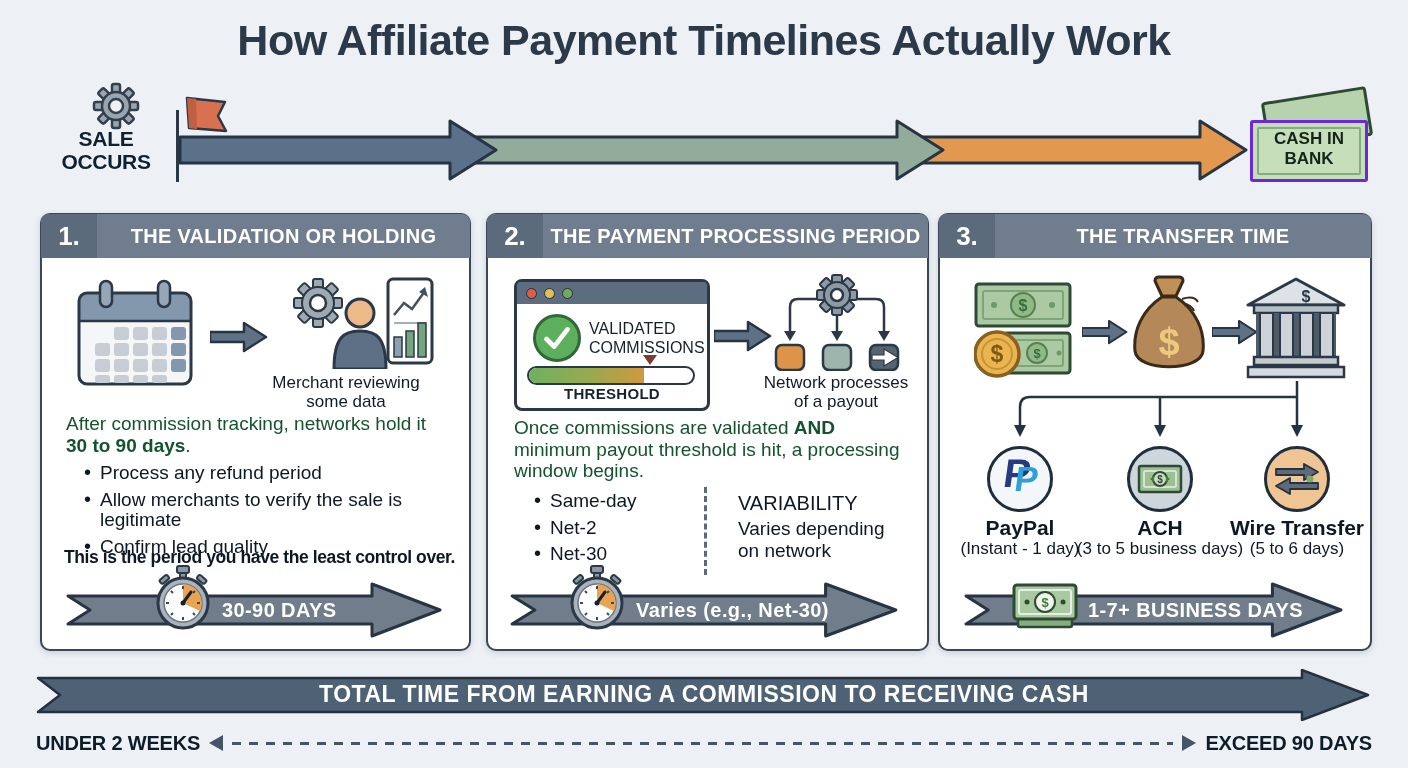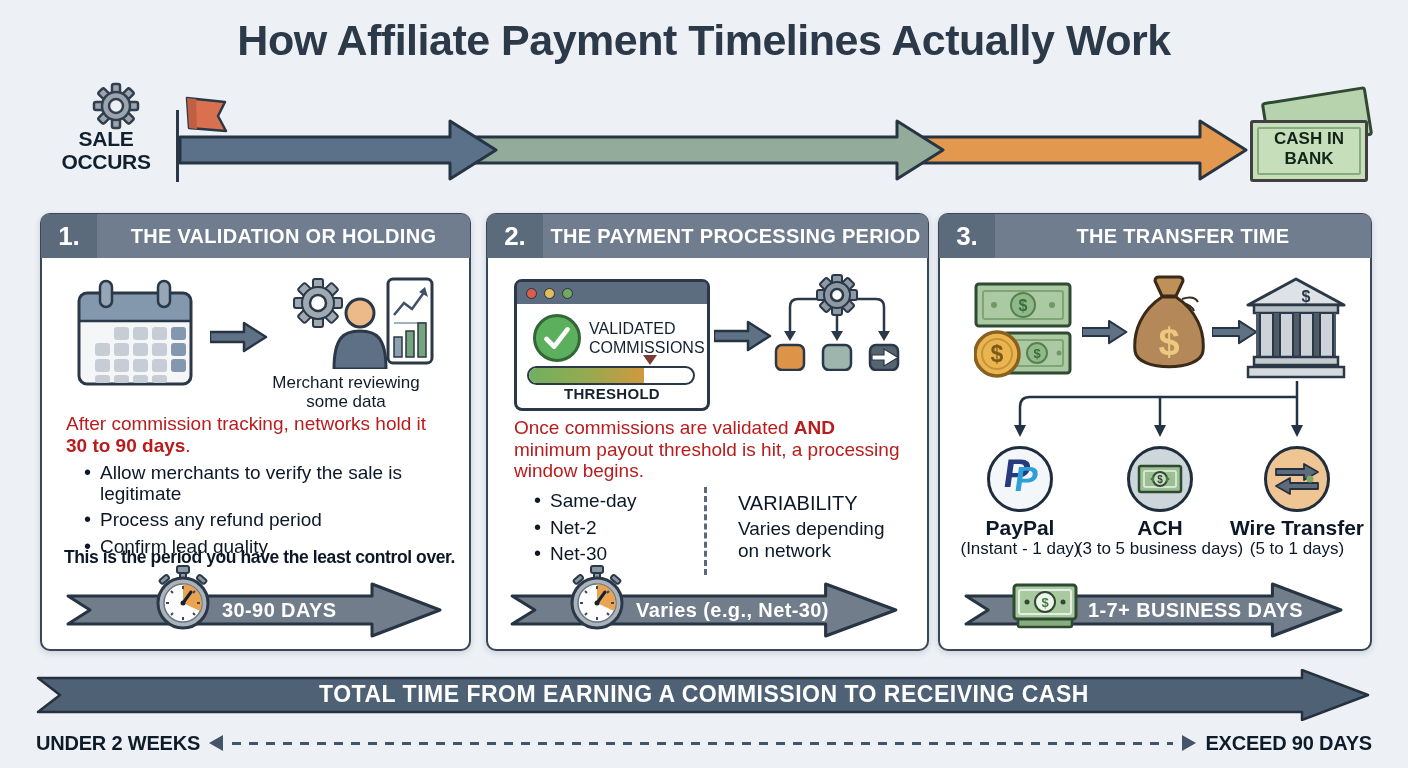--- a/index.html
+++ b/index.html
@@ -12,35 +12,35 @@
     color:#2c3949;letter-spacing:-0.5px;}
 
   
   .sale-label{left:53px;top:127px;width:106px;text-align:center;font-size:21px;font-weight:bold;
     line-height:23px;color:#10202f;letter-spacing:-0.3px;}
   .tickline{left:176px;top:110px;width:3px;height:72px;background:#2b3847;}
   .cash-wrap{left:1250px;top:94px;width:122px;height:88px;}
   .bill-back{position:absolute;left:14px;top:0;width:100px;height:44px;background:#b7d3ae;
     border:3px solid #2e4a33;border-radius:4px;transform:rotate(-9deg);}
   .bill-front{position:absolute;left:0;top:26px;width:112px;height:56px;background:#c6deba;
-    border:3px solid #404040;border-radius:3px;}
+    border:3px solid #6d28d9;border-radius:3px;}
   .bill-inner{position:absolute;left:4px;top:4px;right:4px;bottom:4px;border:2px solid #86ab80;border-radius:2px;}
   .cash-label{position:absolute;left:0;right:0;top:6px;text-align:center;font-size:17px;font-weight:bold;
     color:#15251a;line-height:20px;}
 
   
   .panel{top:213px;height:434px;background:#fff;border:2.5px solid #3a4757;border-radius:10px;
     box-shadow:0 2px 6px rgba(40,55,75,.18);}
   .panel-head{position:absolute;left:-1px;top:-1px;right:-1px;height:44px;background:#6f7d8e;
     border-radius:8px 8px 0 0;}
   .panel-num{position:absolute;left:0;top:0;bottom:0;width:56px;background:#5c6b7c;
     border-radius:8px 0 0 0;color:#fff;font-size:26px;font-weight:bold;text-align:center;line-height:44px;}
   .panel-title{position:absolute;left:56px;right:0;top:0;text-align:center;color:#fff;
     font-size:20px;font-weight:bold;line-height:45px;letter-spacing:0.3px;}
-  .body-text{font-size:19px;line-height:21.5px;color:#b91c1c;}
+  .body-text{font-size:19px;line-height:21.5px;color:#14532d;}
   .body-text b{font-weight:bold;}
   .cap{font-size:17px;font-weight:normal;line-height:19px;color:#0f1c28;text-align:center;}
   ul.blist{margin:0;padding:0;list-style:none;}
   ul.blist li{position:relative;padding-left:18px;font-size:19px;line-height:20.5px;color:#0c1826;margin-bottom:6px;}
   ul.blist li::before{content:"•";position:absolute;left:2px;top:-1px;font-size:20px;}
   .note-strong{font-size:17.5px;font-weight:bold;letter-spacing:-0.4px;color:#0c1826;white-space:nowrap;}
   .dur-text{font-size:20px;font-weight:bold;color:#fff;letter-spacing:0.4px;line-height:58px;}
 
   
   .win{left:26px;top:64px;width:190px;height:126px;background:#fff;border:3px solid #2b3847;border-radius:8px;}
@@ -180,22 +180,22 @@
       <rect x="136" y="50" width="8" height="34" fill="#76a47c" stroke="#2b3847" stroke-width="1.5"></rect>
       <circle cx="78" cy="40" r="14" fill="#ecb988" stroke="#2b3847" stroke-width="3"></circle>
       <path d="M52,96 C52,64 62,58 78,58 C94,58 104,64 104,96 Z" fill="#5d7085" stroke="#2b3847" stroke-width="3"></path>
     </svg>
     <div class="abs cap" style="left:218px;top:158px;width:172px;">Merchant reviewing some data</div>
 
     <div class="abs body-text" style="left:24px;top:198px;width:378px;">
       <span>After commission tracking, networks hold it </span><b>30 to 90 days</b><span>.</span>
     </div>
     <ul class="abs blist" style="left:40px;top:248px;width:340px;">
+      <li>Process any refund period</li>
       <li>Allow merchants to verify the sale is legitimate</li>
-      <li>Process any refund period</li>
       <li>Confirm lead quality</li>
     </ul>
     <div class="abs note-strong" style="left:22px;top:332px;">This is the period you have the least control over.</div>
 
     <svg class="abs" style="left:22px;top:366px" width="384" height="58" viewBox="0 0 384 58">
       <polygon points="4,15 308,15 308,3 376,29 308,55 308,43 4,43 26,29" fill="#717d8a" stroke="#273443" stroke-width="3" stroke-linejoin="round"></polygon>
     </svg>
     <svg class="abs" style="left:114px;top:350px" width="54" height="66" viewBox="0 0 54 66">
       <rect x="21" y="1" width="12" height="7" rx="2" fill="#8b97a2" stroke="#2b3847" stroke-width="2"></rect>
       <rect x="24" y="8" width="6" height="6" fill="#8b97a2" stroke="#2b3847" stroke-width="2"></rect>
@@ -251,20 +251,21 @@
       </g>
       <path d="M44,26 H24 Q16,26 16,34 V58 M82,26 H102 Q110,26 110,34 V58 M63,42 V58" fill="none" stroke="#2b3847" stroke-width="2.5"></path>
       <polygon points="10,58 22,58 16,68" fill="#2b3847"></polygon>
       <polygon points="57,58 69,58 63,68" fill="#2b3847"></polygon>
       <polygon points="104,58 116,58 110,68" fill="#2b3847"></polygon>
       <rect x="2" y="72" width="28" height="25" rx="6" fill="#dd9449" stroke="#2b3847" stroke-width="2.5"></rect>
       <rect x="49" y="72" width="28" height="25" rx="6" fill="#9db5ad" stroke="#2b3847" stroke-width="2.5"></rect>
       <rect x="96" y="72" width="28" height="25" rx="6" fill="#56646f" stroke="#2b3847" stroke-width="2.5"></rect>
       <polygon points="98,82 110,82 110,76 124,84.5 110,93 110,87 98,87" fill="#fff" stroke="#2b3847" stroke-width="1.2"></polygon>
     </svg>
+    <div class="abs cap" style="left:268px;top:158px;width:160px;">Network processes of a payout</div>
 
     <div class="abs body-text" style="left:26px;top:202px;width:404px;">
       <span>Once commissions are validated </span><b>AND</b><br>
       <span>minimum payout threshold is hit, a processing window begins.</span>
     </div>
     <ul class="abs blist" style="left:44px;top:276px;width:150px;">
       <li>Same-day</li>
       <li>Net-2</li>
       <li>Net-30</li>
     </ul>
@@ -368,21 +369,21 @@
         <polygon points="44,21 16,21 16,16 2,24 16,32 16,27 44,27" fill="#5d6b7a" stroke="#26313f" stroke-width="1.8" stroke-linejoin="round"></polygon>
         <circle cx="36" cy="17" r="3.5" fill="#7fa96b"></circle>
       </svg>
     </div>
 
     <div class="abs mname" style="left:10px;top:301px;width:140px;">PayPal</div>
     <div class="abs mname" style="left:150px;top:301px;width:140px;">ACH</div>
     <div class="abs mname" style="left:277px;top:301px;width:160px;">Wire Transfer</div>
     <div class="abs mdetail" style="left:0px;top:324px;width:160px;">(Instant - 1 day)</div>
     <div class="abs mdetail" style="left:135px;top:324px;width:170px;">(3 to 5 business days)</div>
-    <div class="abs mdetail" style="left:277px;top:324px;width:160px;">(5 to 1 days)</div>
+    <div class="abs mdetail" style="left:277px;top:324px;width:160px;">(5 to 6 days)</div>
 
     <svg class="abs" style="left:22px;top:366px" width="387" height="58" viewBox="0 0 384 58" preserveAspectRatio="none">
       <polygon points="4,15 308,15 308,3 376,29 308,55 308,43 4,43 26,29" fill="#717d8a" stroke="#273443" stroke-width="3" stroke-linejoin="round"></polygon>
     </svg>
     <svg class="abs" style="left:72px;top:366px" width="66" height="50" viewBox="0 0 66 50">
       <rect x="6" y="36" width="54" height="10" rx="2" fill="#86ad7d" stroke="#2e4a33" stroke-width="2.5"></rect>
       <rect x="2" y="4" width="62" height="34" rx="3" fill="#a9c9a0" stroke="#2e4a33" stroke-width="3"></rect>
       <rect x="7" y="9" width="52" height="24" rx="2" fill="none" stroke="#e7efe2" stroke-width="2"></rect>
       <circle cx="33" cy="21" r="10" fill="#f0f5ec" stroke="#2e4a33" stroke-width="2"></circle>
       <text x="33" y="26" font-size="13" text-anchor="middle" fill="#3f7a44">$</text>

